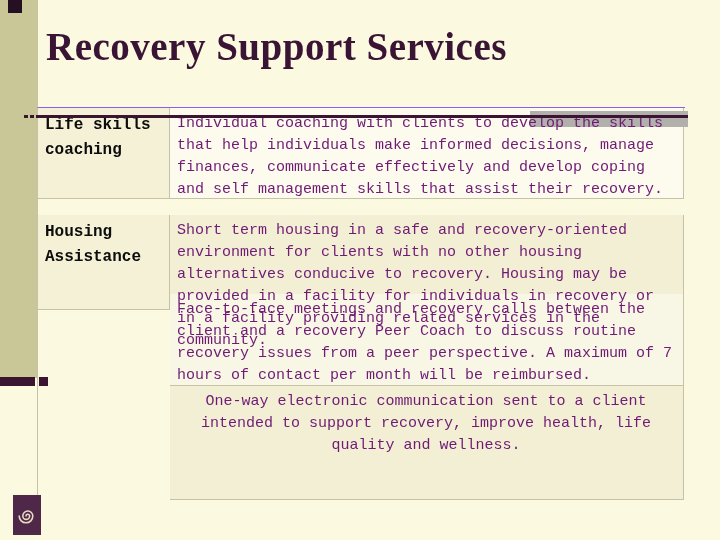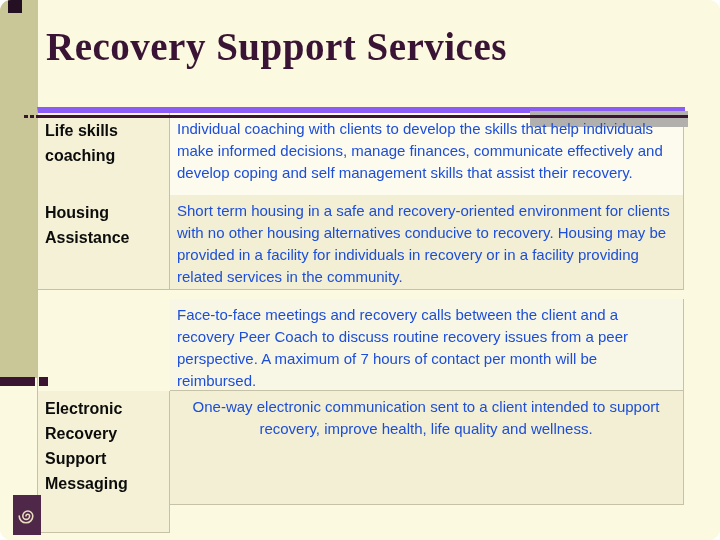--- a/index.html
+++ b/index.html
@@ -1,49 +1,48 @@
 <!DOCTYPE html>
 <html><head>
 <meta charset="utf-8">
 <style>
   html,body{margin:0;padding:0;}
   .slide{
     position:relative; width:720px; height:540px;
     background:#fbf9df; overflow:hidden;
     font-family:"Liberation Sans",sans-serif;
-    border-radius:11px;
   }
   
   .band{position:absolute; left:0; top:0; width:38px; height:378px; background:#c9c697;}
   .band-sq{position:absolute; left:8px; top:0; width:14px; height:13px; background:#241022;}
   
   .title{
     position:absolute; left:46px; top:27px; margin:0;
     font-family:"Liberation Serif",serif; font-weight:bold;
     font-size:39px; line-height:1; color:#3a1434; letter-spacing:.5px;
   }
   
   .graybar{position:absolute; left:530px; top:111px; width:158px; height:16px; background:#b2b0ad; z-index:2;}
   .rule{position:absolute; left:36px; top:115px; width:652px; height:3px; background:#3a1430; z-index:4;}
   .dot{position:absolute; top:115px; width:4px; height:3px; background:#3a1430; z-index:4;}
   .d1{left:24px;} .d2{left:30px;}
   
   .bbar{position:absolute; top:377px; height:9px; background:#3a1430; z-index:4;}
   .bb1{left:0; width:35px;} .bb2{left:39px; width:9px;}
   
   .tbl{position:absolute; left:37px; top:107px; width:647px; height:420px;
-       border-top:6px solid #8b5cf6; border-left:1px solid #c6c2a7;}
+       border-top:1px solid #8b5cf6; border-left:1px solid #c6c2a7;font-family:Liberation Mono, monospace;}
   .cell{position:absolute; box-sizing:border-box;
         border-right:1px solid #c6c2a7; border-bottom:1px solid #c6c2a7;}
   .hc{left:0; width:132px; background:#f4f1d7; font-weight:bold; font-size:16px;
       line-height:25px; color:#0c0c0c; padding:5px 4px 0 7px;}
-  .bc{left:132px; width:514px; font-size:15px; line-height:22px; color:#1d4ed8;
+  .bc{left:132px; width:514px; font-size:15px; line-height:22px; color:#701a75;
       padding:5px 8px 0 7px;}
   .bc span{position:relative; z-index:3; display:block;}
-  .r1{top:0; height:91px;} .r2{top:82px; height:95px;} .r3{top:186px; height:92px;}
+  .r1{top:0; height:91px;} .r2{top:107px; height:95px;} .r3{top:186px; height:92px;}
   .r4h{top:278px; height:142px;} .r4b{top:278px; height:114px;text-align:center;}
   .bg-light{background:#fcfbee;} .bg-beige{background:#f2efd4;} .bg-mid{background:#f8f7e5;}
   
   .spiral{position:absolute; left:13px; top:495px; width:28px; height:40px; background:#4f2849; z-index:5;}
   .spiral svg{display:block;}
 </style>
 </head>
 <body>
 
 <div class="slide">
@@ -63,21 +62,20 @@
 
     <div class="cell hc r2">Housing Assistance</div>
     <div class="cell bc r2 bg-beige">
       <span>Short term housing in a safe and recovery-oriented environment for clients with no other housing alternatives conducive to recovery. Housing may be provided in a facility for individuals in recovery or in a facility providing related services in the community.</span>
     </div>
 
     <div class="cell bc r3 bg-mid">
       <span>Face-to-face meetings and recovery calls between the client and a recovery Peer Coach to discuss routine recovery issues from a peer perspective.  A maximum of 7 hours of contact per month will be reimbursed.</span>
     </div>
 
-    <div class="cell hc r4h">Electronic Recovery Support Messaging</div>
     <div class="cell bc r4b bg-beige">
       <span>One-way electronic communication sent to a client intended to support recovery, improve health, life quality and wellness.</span>
     </div>
   </div>
 
   <div class="rule"></div>
   <div class="dot d1"></div>
   <div class="dot d2"></div>
 
   <div class="bbar bb1"></div>

